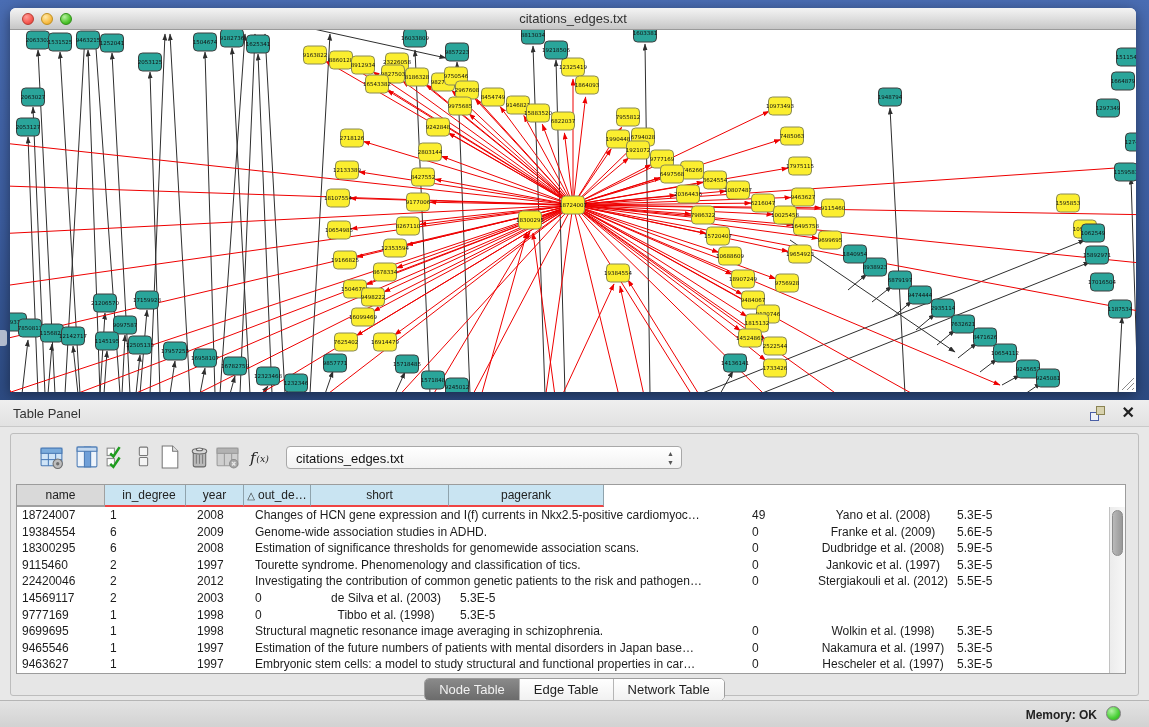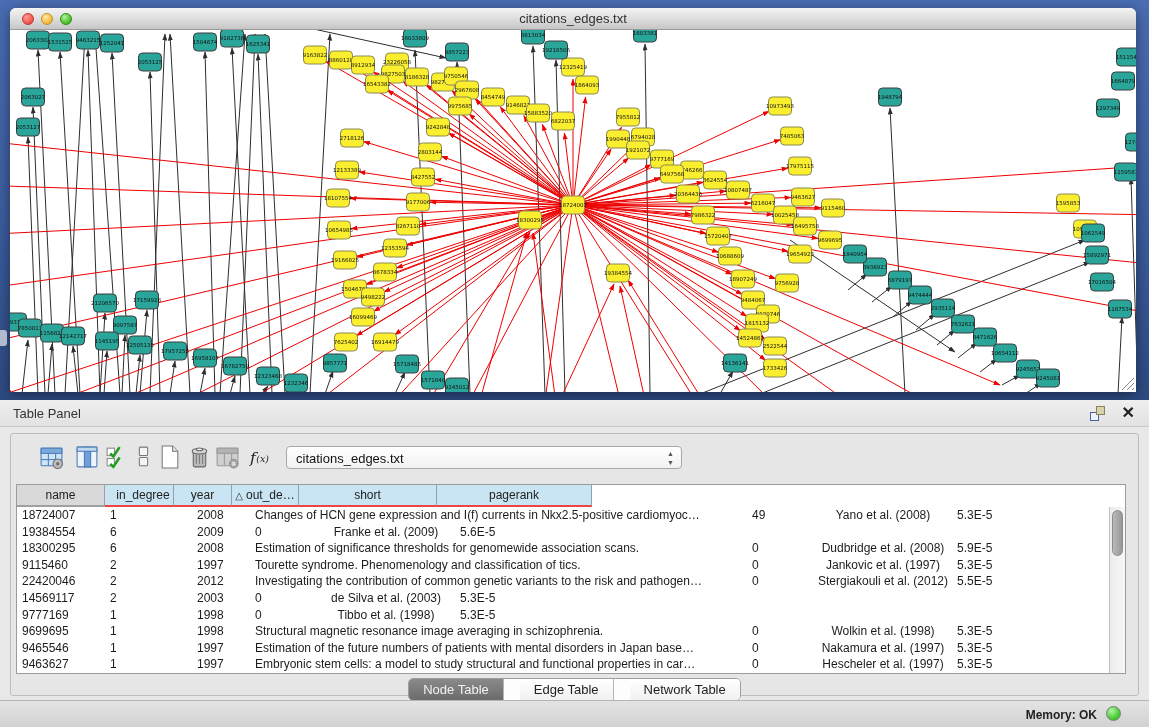--- a/index.html
+++ b/index.html
@@ -62,21 +62,21 @@
   .tcell { font-size:12px; color:#1c1c1c; line-height:16.5px; white-space:nowrap;
            overflow:hidden; text-overflow:clip; padding-left:5px; }
   .tcell.center { text-align:center; padding-left:0; }
   .vscroll { position:absolute; right:0; top:22px; bottom:0; width:16px;
              background:linear-gradient(90deg,#ececec,#f7f7f7); border-left:1px solid #c2c2c2; }
   .vthumb { position:absolute; left:2px; top:3px; width:11px; height:46px; border-radius:6px;
             background:linear-gradient(90deg,#b9b9b9,#989898); border:1px solid #8c8c8c; cursor:pointer; }
 
   .tabs-row { position:absolute; left:0; right:0; top:244px; text-align:center; }
   .seg { display:inline-flex; border:1px solid #9e9e9e; border-radius:5px; overflow:hidden;
-         background:#fdfdfd; box-shadow:0 1px 0 rgba(255,255,255,.7);gap:16px; }
+         background:#fdfdfd; box-shadow:0 1px 0 rgba(255,255,255,.7); }
   .seg-tab { padding:3px 14px; font-size:13px; color:#222; border-right:1px solid #b5b5b5;
              background:linear-gradient(180deg,#ffffff,#f1f1f1); cursor:pointer; }
   .seg-tab:last-child { border-right:none; }
   .seg-tab.sel { background:linear-gradient(180deg,#8a8a8a,#6b6b6b); color:#f2f2f2; }
 
   
   .statusbar { position:absolute; left:0; top:700px; width:1149px; height:27px;
                background:linear-gradient(180deg,#e3e3e3,#d2d2d2); border-top:1px solid #b5b5b5;font-weight:bold; }
   .mem-label { position:absolute; right:52px; top:7px; font-size:12px; color:#222; }
   .mem-dot { position:absolute; right:28px; top:5px; width:15px; height:15px; border-radius:50%;
@@ -844,40 +844,41 @@
           <svg viewBox="0 0 25 25">
             <text x="3" y="18" font-family="DejaVu Serif, serif" font-style="italic" font-size="15" fill="#222">f</text>
             <text x="9" y="17" font-family="DejaVu Serif, serif" font-style="italic" font-size="9" fill="#222">(x)</text>
           </svg>
         </div>
       </div>
 
     <div class="grid">
       <div class="hdr-row" id="hdr-row">
           <div class="hdr-cell gray" style="width: 88px;"><span>name</span></div>
-          <div class="hdr-cell" style="width: 69px; padding-left: 8px;"><span>in_degree</span></div>
+          <div class="hdr-cell" style="width: 81px; padding-left: 8px;"><span>in_degree</span></div>
           <div class="hdr-cell" style="width: 58px;"><span>year</span></div>
           <div class="hdr-cell" style="width: 67px;"><span class="sort">△</span><span>out_de…</span></div>
           <div class="hdr-cell" style="width: 138px;"><span>short</span></div>
           <div class="hdr-cell" style="width: 155px;"><span>pagerank</span></div>
         </div>
       <div class="body-rows" id="body-rows">
           <div class="trow">
             <div class="tcell" style="width: 88px;">18724007</div>
             <div class="tcell" style="width: 87px;">1</div>
             <div class="tcell" style="width: 58px;">2008</div>
             <div class="tcell" style="width: 497px;">Changes of HCN gene expression and I(f) currents in Nkx2.5-positive cardiomyoc…</div>
             <div class="tcell" style="width: 67px;">49</div>
             <div class="tcell center" style="width: 138px;">Yano et al. (2008)</div>
             <div class="tcell" style="width: 155px;">5.3E-5</div>
           </div>
           <div class="trow">
             <div class="tcell" style="width: 88px;">19384554</div>
             <div class="tcell" style="width: 87px;">6</div>
             <div class="tcell" style="width: 58px;">2009</div>
+            <div class="tcell" style="width: 497px;">Genome-wide association studies in ADHD.</div>
             <div class="tcell" style="width: 67px;">0</div>
             <div class="tcell center" style="width: 138px;">Franke et al. (2009)</div>
             <div class="tcell" style="width: 155px;">5.6E-5</div>
           </div>
           <div class="trow">
             <div class="tcell" style="width: 88px;">18300295</div>
             <div class="tcell" style="width: 87px;">6</div>
             <div class="tcell" style="width: 58px;">2008</div>
             <div class="tcell" style="width: 497px;">Estimation of significance thresholds for genomewide association scans.</div>
             <div class="tcell" style="width: 67px;">0</div>
@@ -890,21 +891,21 @@
             <div class="tcell" style="width: 58px;">1997</div>
             <div class="tcell" style="width: 497px;">Tourette syndrome. Phenomenology and classification of tics.</div>
             <div class="tcell" style="width: 67px;">0</div>
             <div class="tcell center" style="width: 138px;">Jankovic et al. (1997)</div>
             <div class="tcell" style="width: 155px;">5.3E-5</div>
           </div>
           <div class="trow">
             <div class="tcell" style="width: 88px;">22420046</div>
             <div class="tcell" style="width: 87px;">2</div>
             <div class="tcell" style="width: 58px;">2012</div>
-            <div class="tcell" style="width: 497px;">Investigating the contribution of common genetic variants to the risk and pathogen…</div>
+            <div class="tcell" style="width: 497px;">Investigating the contribution of common genetic patients to the risk and pathogen…</div>
             <div class="tcell" style="width: 67px;">0</div>
             <div class="tcell center" style="width: 138px;">Stergiakouli et al. (2012)</div>
             <div class="tcell" style="width: 155px;">5.5E-5</div>
           </div>
           <div class="trow">
             <div class="tcell" style="width: 88px;">14569117</div>
             <div class="tcell" style="width: 87px;">2</div>
             <div class="tcell" style="width: 58px;">2003</div>
             <div class="tcell" style="width: 67px;">0</div>
             <div class="tcell center" style="width: 138px;">de Silva et al. (2003)</div>

